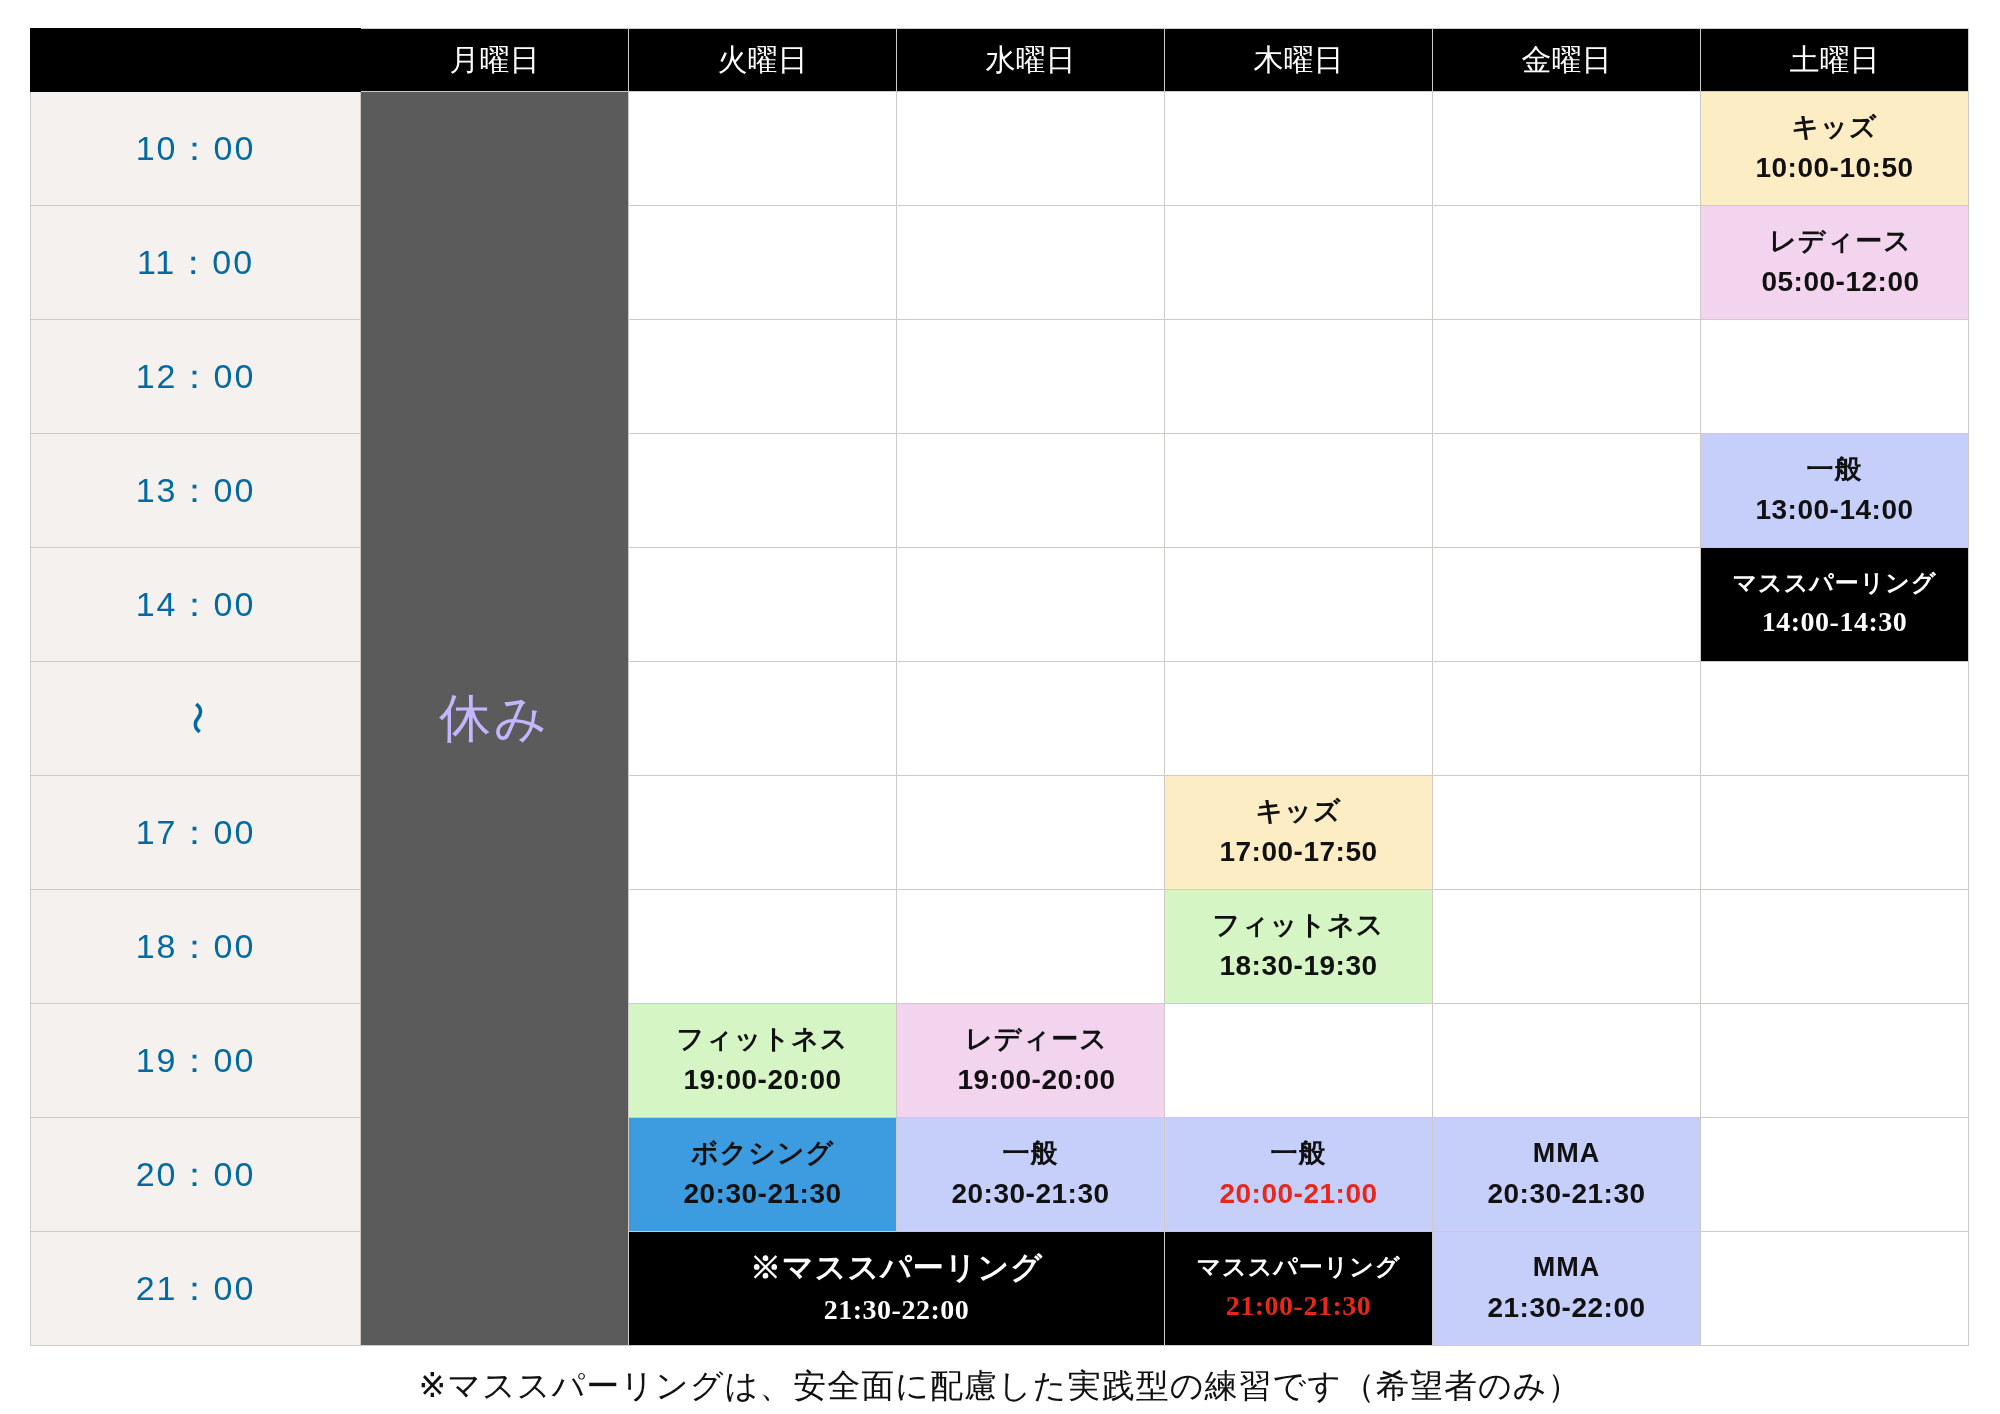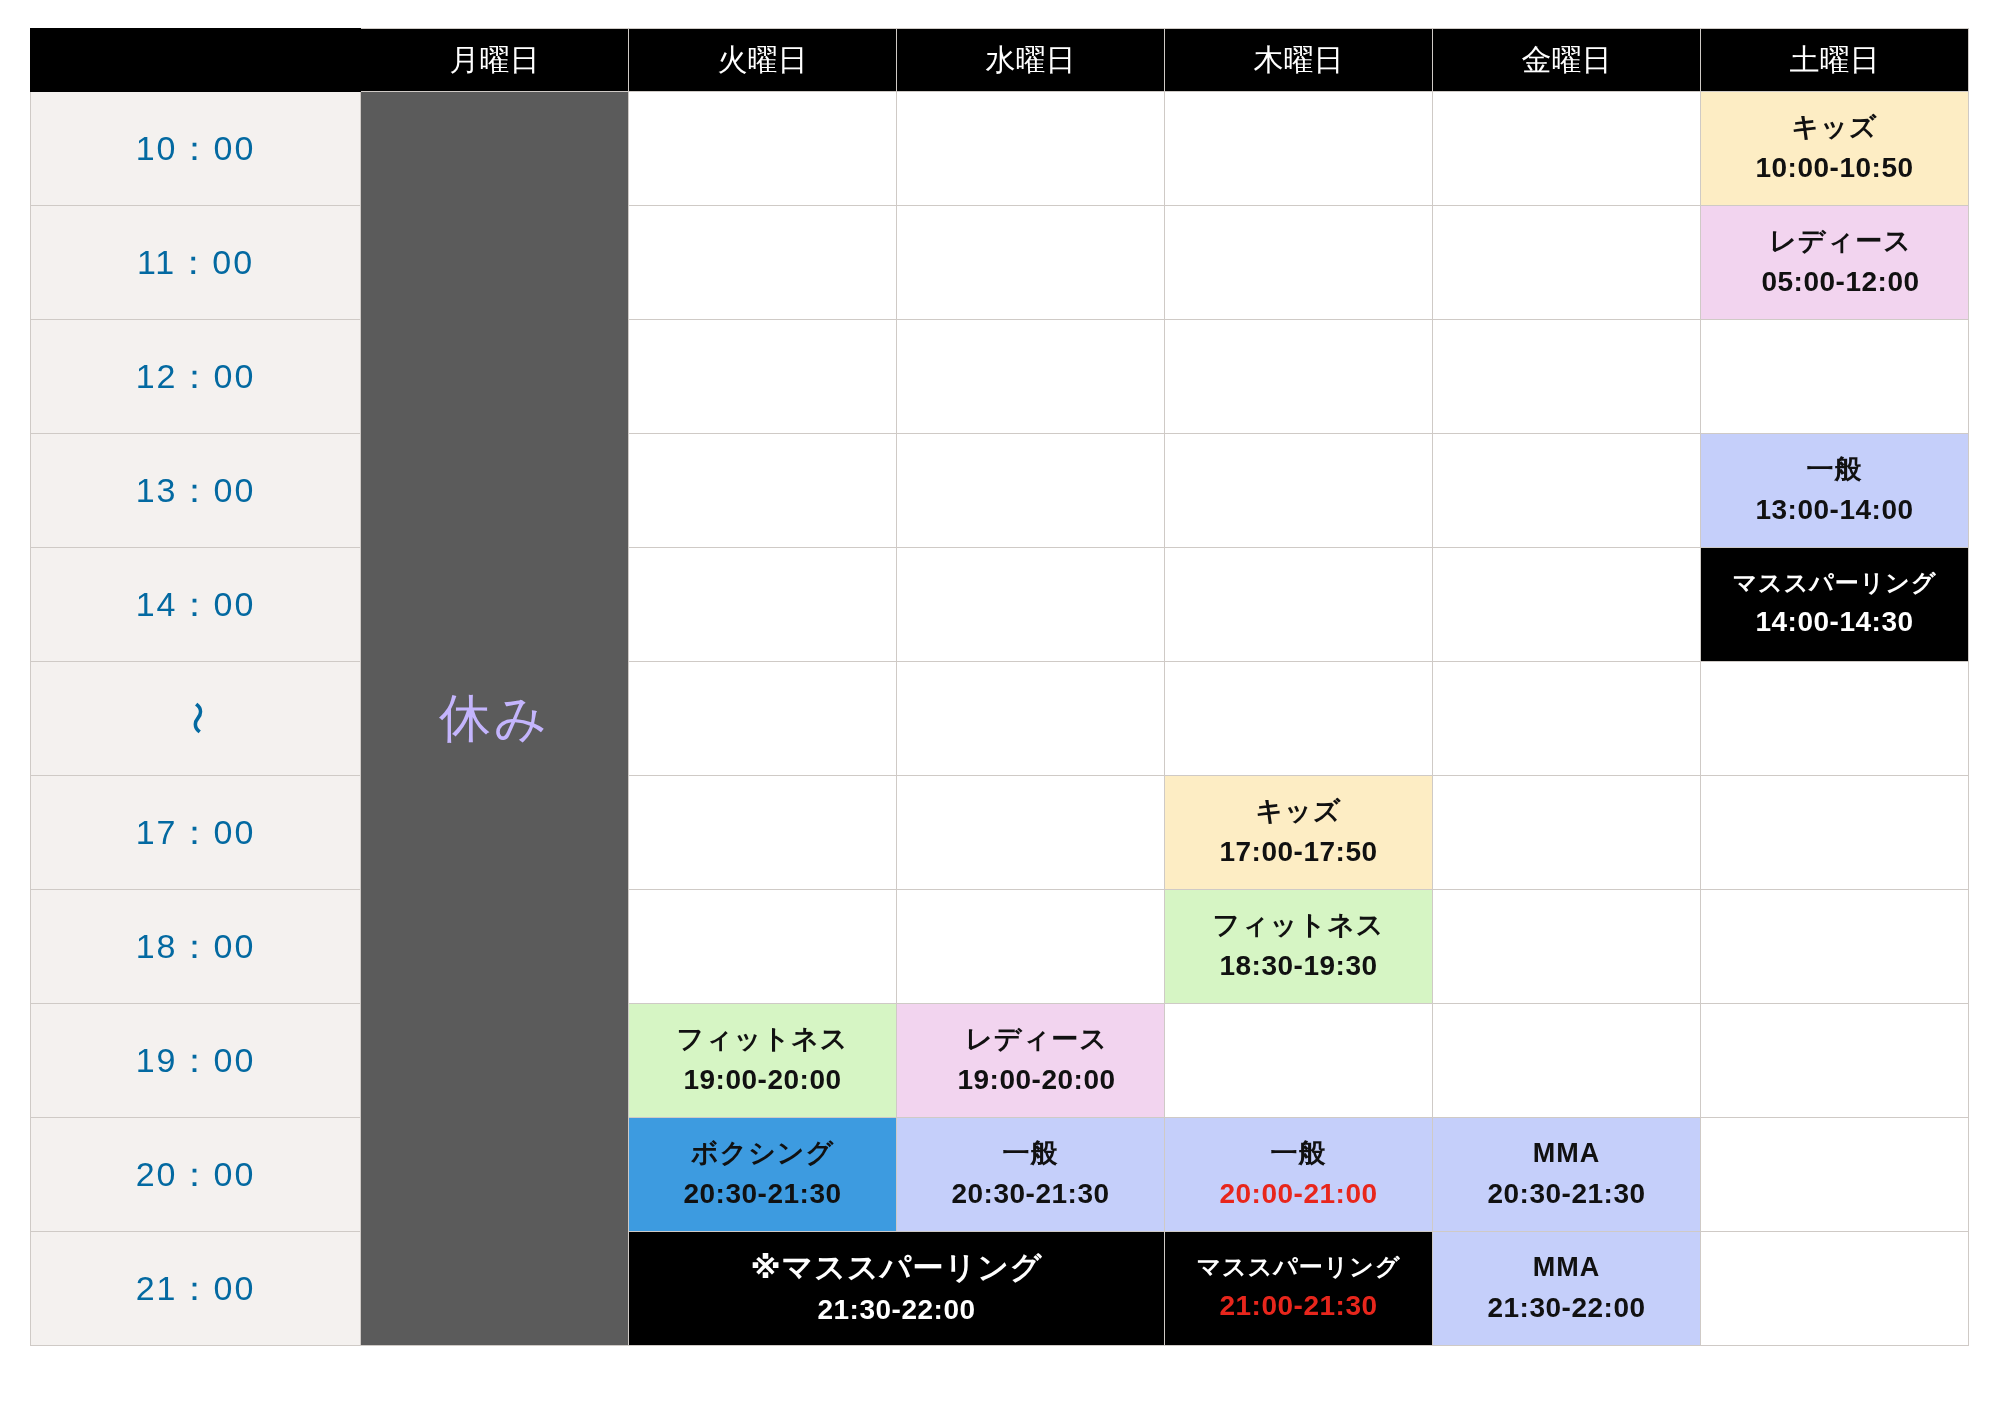--- a/index.html
+++ b/index.html
@@ -103,21 +103,21 @@
   }
   .cls.small .nm { font-size: 24px; }
   .cls.wide .nm  { font-size: 31px; }
 
   td.has-class { padding: 0; }
 
   
   .bg-kids    { background: #fdedc4; }
   .bg-ladies  { background: #f2d4ef; padding-left: 12px; }
   .bg-general { background: #c5cffa; }
-  .bg-mass    { background: #000000; color: #ffffff; }
+  .bg-mass    { background: #000000; color: #ffffff; font-family: Liberation Serif, serif; }
   .bg-fitness { background: #d6f5c4; }
   .bg-boxing  { background: #3d9be0; }
   .bg-mma     { background: #c5cffa; }
   .t-red      { color: #e8261c; }
 
   
   .footnote {
     margin-top: 18px;
     text-align: center;
     font-size: 33px;
@@ -327,14 +327,15 @@
             <span class="nm">MMA</span>
             <span class="tm">21:30-22:00</span>
           </div>
         </td>
         <td class="empty"></td>
       </tr>
 
     </tbody>
   </table>
 
+  <div class="footnote">※マススパーリングは、安全面に配慮した実践型の練習です（希望者のみ）</div>
 
 </div>
 
 </body></html>

